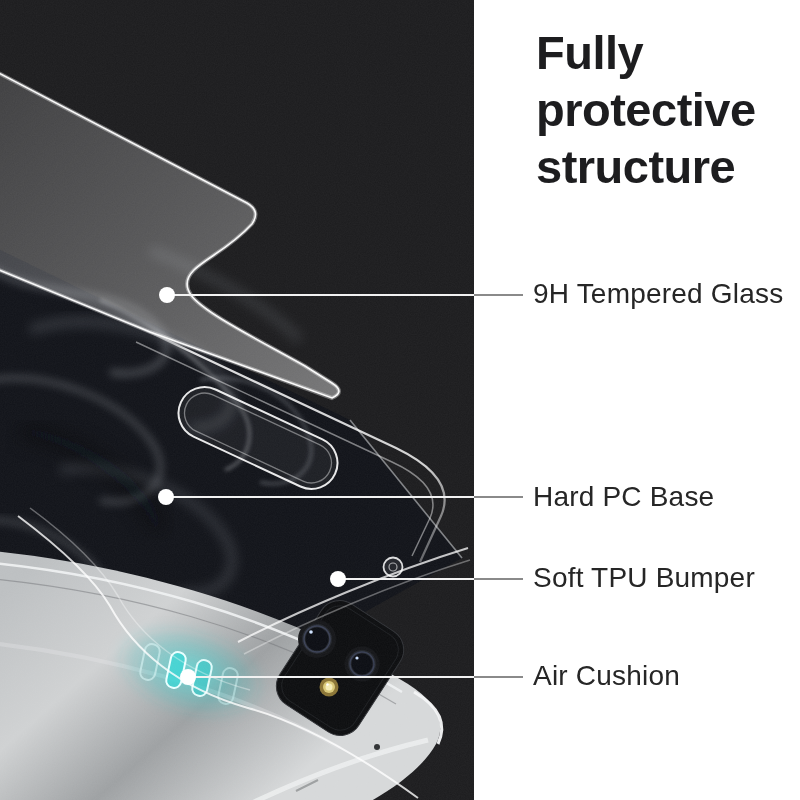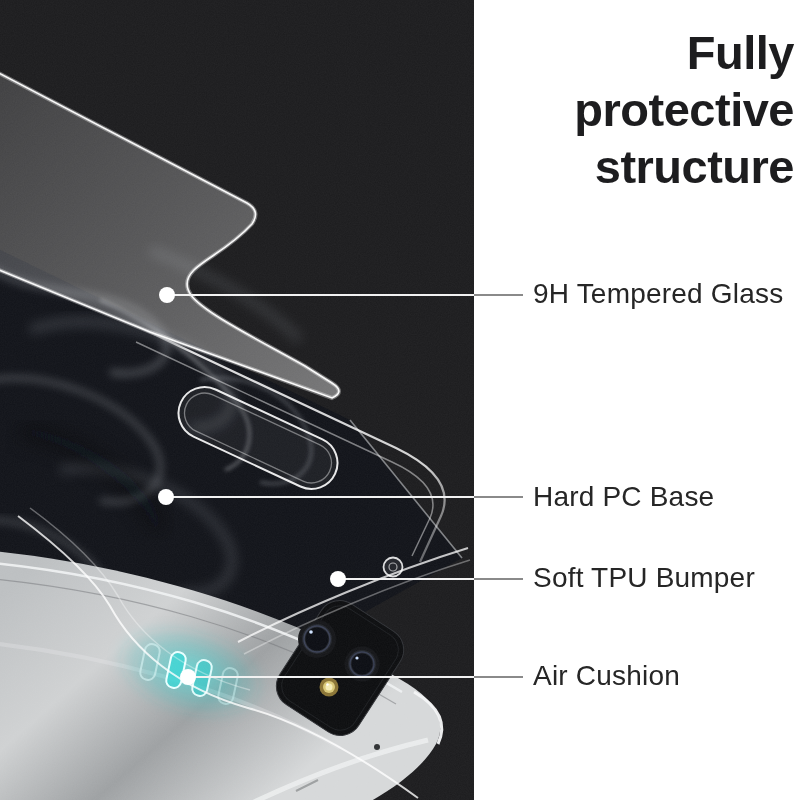--- a/index.html
+++ b/index.html
@@ -5,21 +5,20 @@
   html,body{margin:0;padding:0;background:#fff;}
   .stage{
     position:relative;width:800px;height:800px;overflow:hidden;
     background:#ffffff;font-family:"Liberation Sans",sans-serif;
   }
   .photo-svg{position:absolute;left:0;top:0;width:800px;height:800px;display:block;}
   .heading{
     position:absolute;left:536px;top:24px;width:258px;
     font-size:47px;line-height:57px;font-weight:bold;color:#1d1d1f;
     letter-spacing:-0.5px;
-    text-align:right;
   }
   .callout-label{
     position:absolute;left:533px;width:270px;height:34px;line-height:34px;
     font-size:28px;color:#262626;letter-spacing:0.2px;white-space:nowrap;
   }
   .lbl-glass{top:277px;}
   .lbl-pc{top:480px;}
   .lbl-tpu{top:561px;}
   .lbl-air{top:659px;}
 </style>

